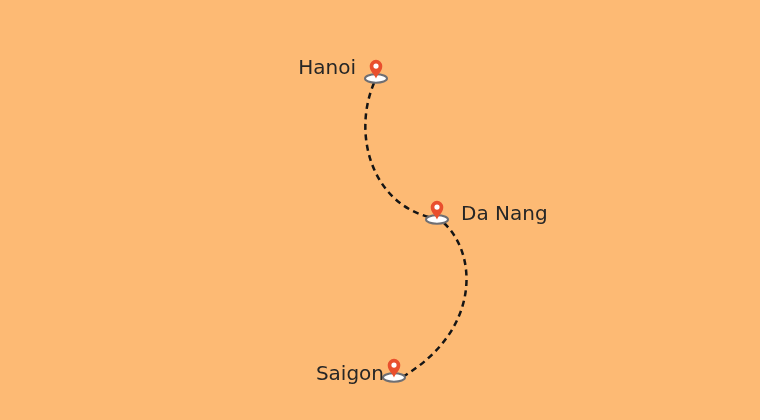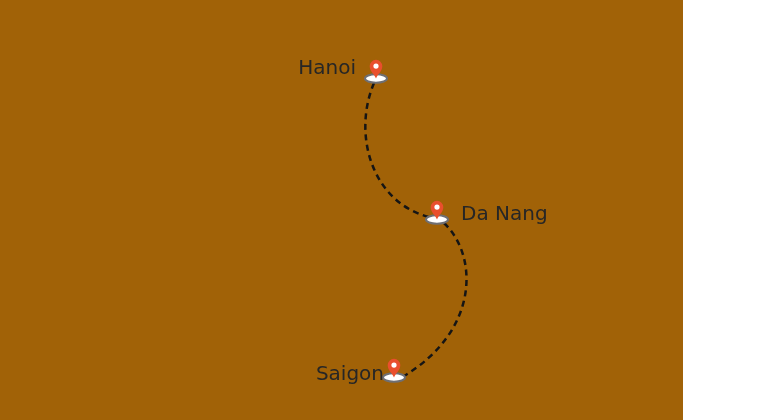--- a/index.html
+++ b/index.html
@@ -2,24 +2,24 @@
 <html><head>
   <meta charset="utf-8">
   <style>
     html, body {
       margin: 0;
       padding: 0;
       background: #ffffff;
     }
     .stage {
       position: relative;
-      width: 683px;
+      width: 760px;
       height: 420px;
       overflow: hidden;
-      background: #a16207;
+      background: #fdba74;
       font-family: "DejaVu Sans", "Liberation Sans", sans-serif;
     }
     svg { display: block; }
     .route-line {
       fill: none;
       stroke-width: 2.5;
       stroke-dasharray: 6 4.5;
       stroke-linecap: butt;
     }
     .pin-base {

